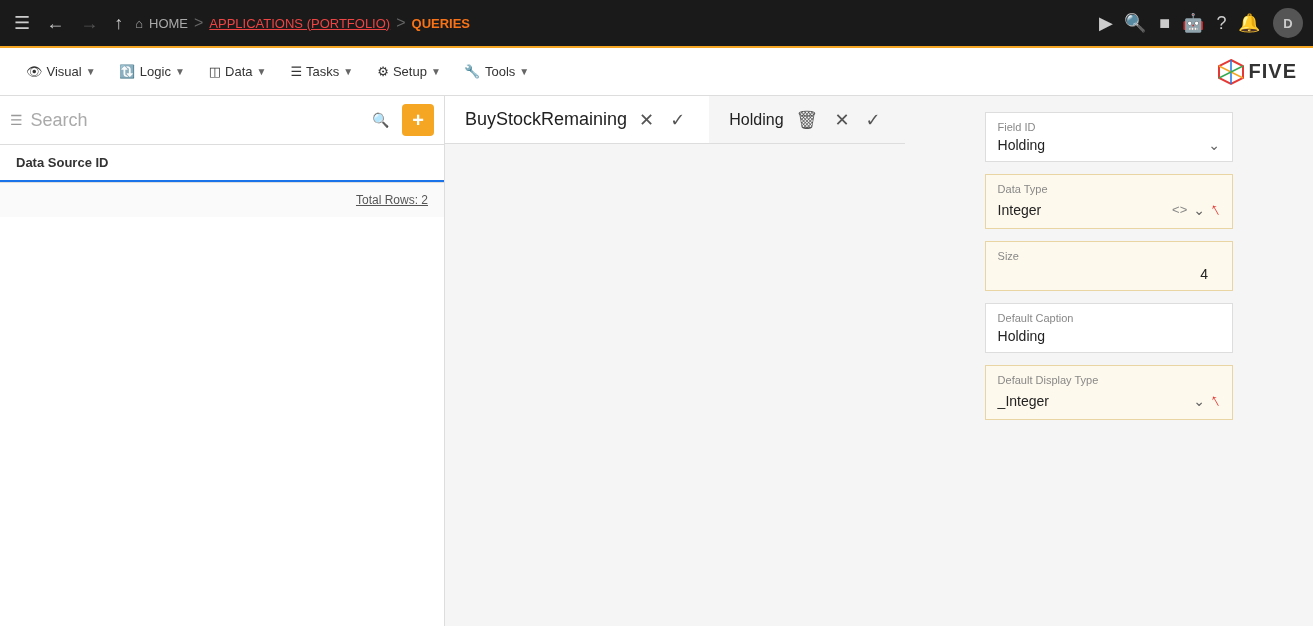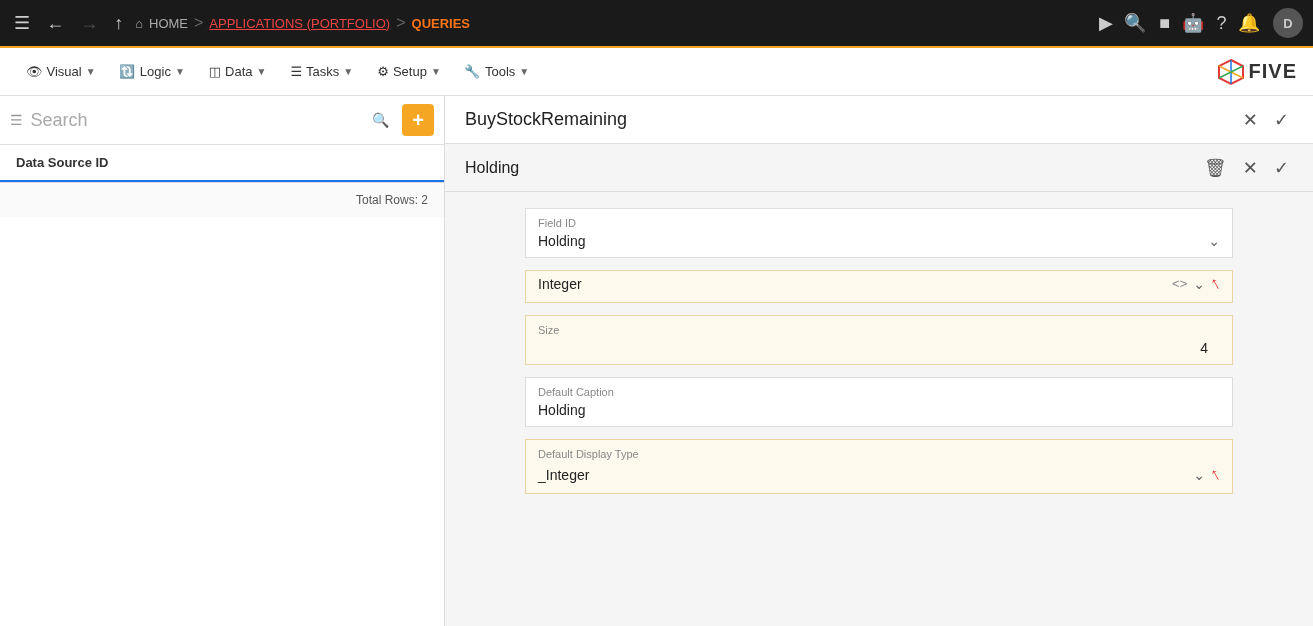--- a/index.html
+++ b/index.html
@@ -167,27 +167,28 @@
       border-bottom: 1px solid #f0f0f0;
       cursor: pointer;
     }
     .list-footer {
       padding: 10px 16px;
       text-align: right;
       font-size: 12px;
       color: #555;
       border-top: 1px solid #ddd;
       background: #fafafa;
+      text-decoration: underline;
     }
 
     
     .right-panel {
       flex: 1;
       display: flex;
-      flex-direction: column;
+      flex-direction: row;
       background: #f5f5f5;
     }
 
     
     .query-header {
       background: #fff;
       padding: 0 20px;
       height: 48px;
       display: flex;
       align-items: center;
@@ -396,20 +397,21 @@
 
       <div class="field-group">
         <div class="field-label">Field ID</div>
         <div class="field-value">
           <span>Holding</span>
           <span class="chevron-icon">⌄</span>
         </div>
       </div>
 
       <div class="field-group highlighted">
+        <div class="field-label">Data Type</div>
         <div class="field-value">
           <span>Integer</span>
           <div class="field-icons">
             <span class="code-icon">&lt;&gt;</span>
             <span class="chevron-icon">⌄</span>
             <span class="red-arrow" style="transform: rotate(-30deg); display:inline-block;">↑</span>
           </div>
         </div>
       </div>
 

